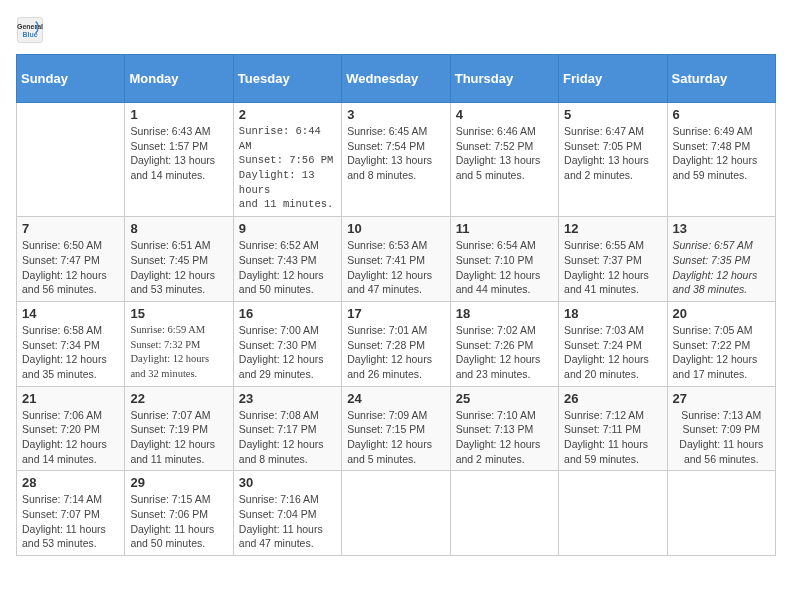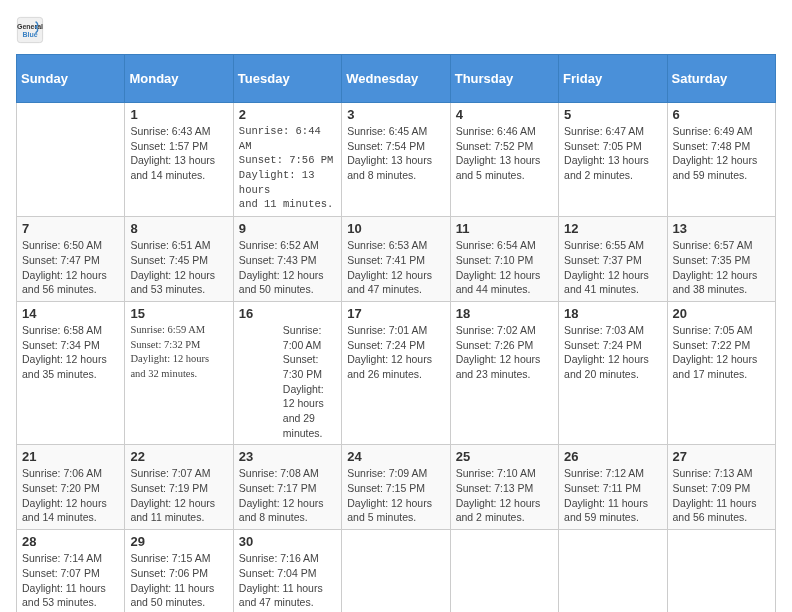--- a/index.html
+++ b/index.html
@@ -212,21 +212,21 @@
         </td>
         <td>
           <div class="day-number">12</div>
           <div class="day-info" style="white-space: pre-line;">Sunrise: 6:55 AM
 Sunset: 7:37 PM
 Daylight: 12 hours
 and 41 minutes.</div>
         </td>
         <td>
           <div class="day-number">13</div>
-          <div class="day-info" style="white-space: pre-line;">Sunrise: 6:57 AM
+          <div class="day-info" style="white-space: pre-line; font-style: italic;">Sunrise: 6:57 AM
 Sunset: 7:35 PM
 Daylight: 12 hours
 and 38 minutes.</div>
         </td>
       </tr>
       <tr>
         <td>
           <div class="day-number">14</div>
           <div class="day-info" style="white-space: pre-line;">Sunrise: 6:58 AM
 Sunset: 7:34 PM
@@ -235,29 +235,29 @@
         </td>
         <td>
           <div class="day-number">15</div>
           <div class="day-info" style="white-space: pre-line; font-family: Liberation Serif, serif;">Sunrise: 6:59 AM
 Sunset: 7:32 PM
 Daylight: 12 hours
 and 32 minutes.</div>
         </td>
         <td>
           <div class="day-number">16</div>
-          <div class="day-info" style="white-space: pre-line; margin-left: 44px;">Sunrise: 7:00 AM
+          <div class="day-info" style="white-space: pre-line;">Sunrise: 7:00 AM
 Sunset: 7:30 PM
 Daylight: 12 hours
 and 29 minutes.</div>
         </td>
         <td>
           <div class="day-number">17</div>
           <div class="day-info" style="white-space: pre-line;">Sunrise: 7:01 AM
-Sunset: 7:24 PM
+Sunset: 7:28 PM
 Daylight: 12 hours
 and 26 minutes.</div>
         </td>
         <td>
           <div class="day-number">18</div>
           <div class="day-info" style="white-space: pre-line;">Sunrise: 7:02 AM
 Sunset: 7:26 PM
 Daylight: 12 hours
 and 23 minutes.</div>
         </td>
@@ -314,21 +314,21 @@
         </td>
         <td>
           <div class="day-number">26</div>
           <div class="day-info" style="white-space: pre-line;">Sunrise: 7:12 AM
 Sunset: 7:11 PM
 Daylight: 11 hours
 and 59 minutes.</div>
         </td>
         <td>
           <div class="day-number">27</div>
-          <div class="day-info" style="white-space: pre-line;">Sunrise: 7:13 AM
+          <div class="day-info" style="white-space: pre-line; text-align: center;">Sunrise: 7:13 AM
 Sunset: 7:09 PM
 Daylight: 11 hours
 and 56 minutes.</div>
         </td>
       </tr>
       <tr>
         <td>
           <div class="day-number">28</div>
           <div class="day-info" style="white-space: pre-line;">Sunrise: 7:14 AM
 Sunset: 7:07 PM

